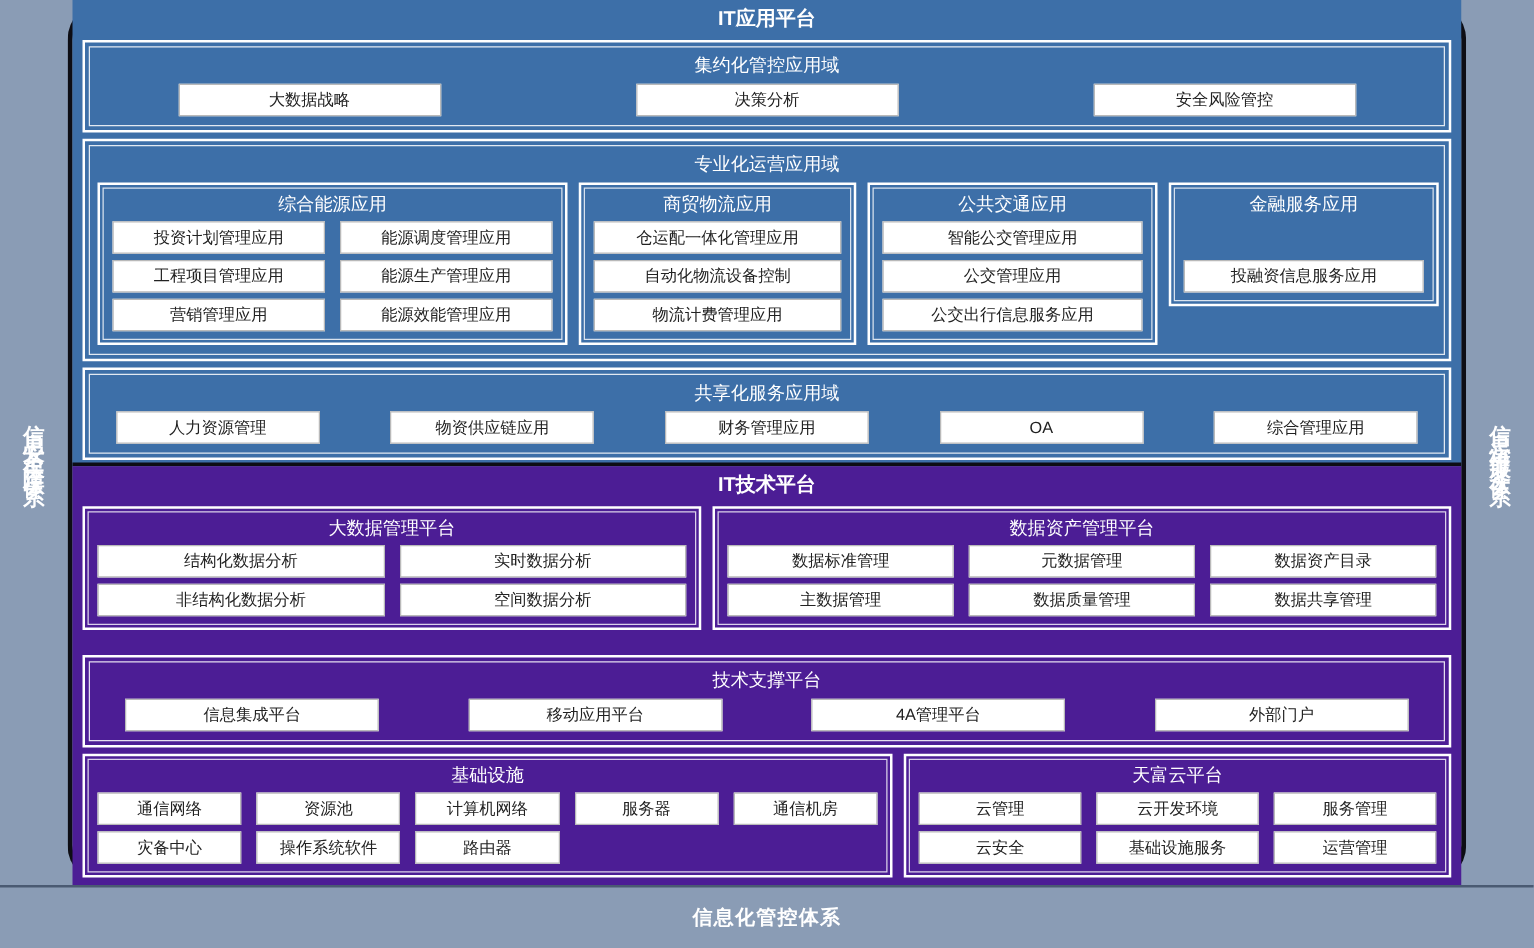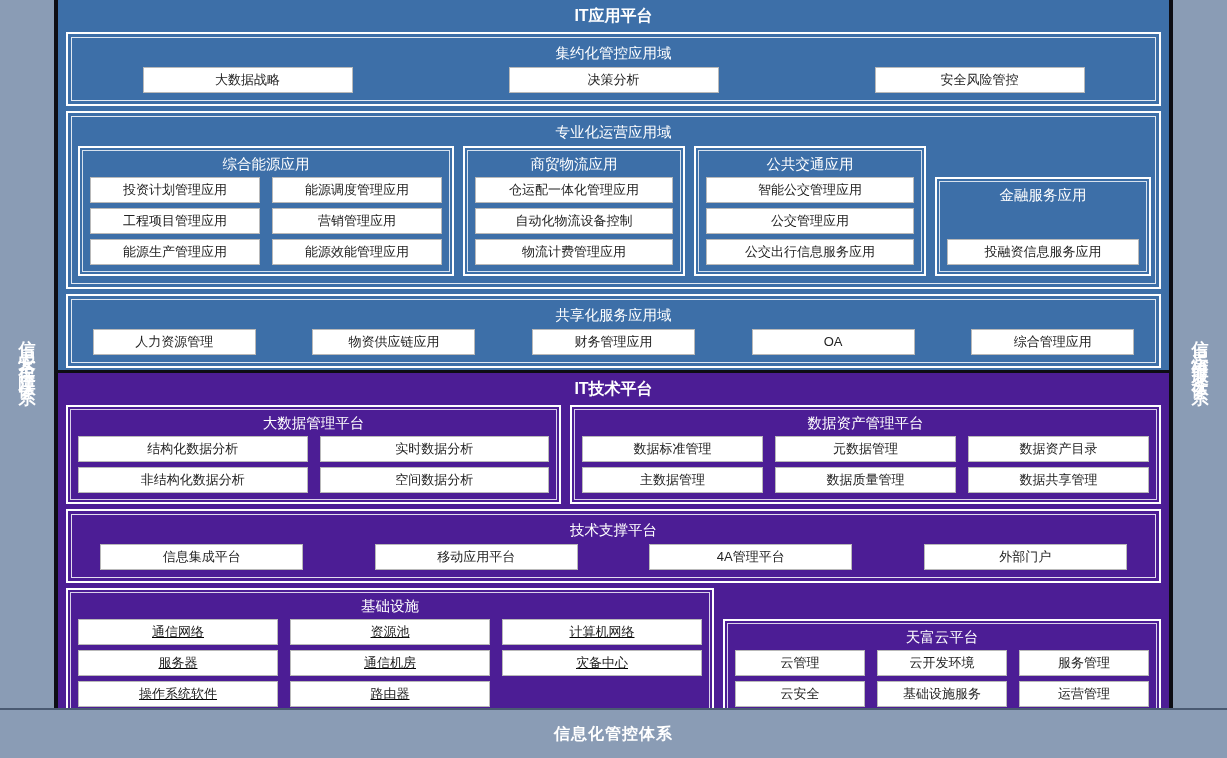--- a/index.html
+++ b/index.html
@@ -31,20 +31,21 @@
     line-height: 1;
   }
 
   
   .center {
     position: absolute;
     left: 54px; top: 0;
     width: 1119px; height: 708px;
     border-left: 4px solid #0d0d14;
     border-right: 4px solid #0d0d14;
+    border-radius: 32px;
   }
 
   
   .platform-app {
     background: #3d6fa8;
     height: 373px;
     padding: 0 8px 6px 8px;
     border-bottom: 3px solid #0d0d14;
   }
   .platform-tech {
@@ -99,21 +100,21 @@
     justify-content: space-around;
     align-items: center;
     gap: 27px;
   }
   .chip-row > .chip { flex: 0 0 auto; }
 
   
   .group-row {
     display: flex;
     gap: 9px;
-    align-items: flex-end;
+    align-items: flex-start;
   }
   .group {
     border: 2px solid #ffffff;
     padding: 2px;
     flex: 1 1 auto;
   }
   .group-inner {
     border: 1px solid rgba(255,255,255,0.8);
     padding: 3px 7px 6px 7px;
     height: 100%;
@@ -125,21 +126,21 @@
     line-height: 21px;
     margin-bottom: 2px;
   }
   .group-grid {
     display: grid;
     gap: 5px 12px;
   }
   .group-grid.cols1 { grid-template-columns: 1fr; }
   .group-grid.cols2 { grid-template-columns: 1fr 1fr; }
   .group-grid.cols3 { grid-template-columns: 1fr 1fr 1fr; }
-  .group-grid.cols4 { grid-template-columns: 1fr 1fr 1fr; text-decoration: underline; }
+  .group-grid.cols4 { grid-template-columns: 1fr 1fr 1fr 1fr 1fr; }
 
   
   .g-energy   { flex: 0 0 376px; }
   .g-trade    { flex: 0 0 222px; }
   .g-transit  { flex: 0 0 232px; }
   .g-finance  { flex: 0 0 216px; }
 
   .g-bigdata  { flex: 0 0 495px; }
   .g-asset    { flex: 1 1 auto; }
   .g-infra    { flex: 0 0 648px; }
@@ -198,22 +199,22 @@
           <div class="domain-title">专业化运营应用域</div>
           <div class="group-row">
 
             <div class="group g-energy">
               <div class="group-inner">
                 <div class="group-title">综合能源应用</div>
                 <div class="group-grid cols2">
                   <div class="chip">投资计划管理应用</div>
                   <div class="chip">能源调度管理应用</div>
                   <div class="chip">工程项目管理应用</div>
+                  <div class="chip">能源生产管理应用</div>
                   <div class="chip">营销管理应用</div>
-                  <div class="chip">能源生产管理应用</div>
                   <div class="chip">能源效能管理应用</div>
                 </div>
               </div>
             </div>
 
             <div class="group g-trade">
               <div class="group-inner">
                 <div class="group-title">商贸物流应用</div>
                 <div class="group-grid cols1">
                   <div class="chip">仓运配一体化管理应用</div>
@@ -258,21 +259,21 @@
             <div class="chip wide-chip" style="width:163px">OA</div>
             <div class="chip wide-chip" style="width:163px">综合管理应用</div>
           </div>
         </div>
       </div>
     </div>
 
     <div class="platform-tech">
       <div class="platform-title">IT技术平台</div>
 
-      <div class="group-row" style="margin-bottom:5px">
+      <div class="group-row" style="margin-bottom:20px">
         <div class="group g-bigdata">
           <div class="group-inner">
             <div class="group-title">大数据管理平台</div>
             <div class="group-grid cols2">
               <div class="chip">结构化数据分析</div>
               <div class="chip">实时数据分析</div>
               <div class="chip">非结构化数据分析</div>
               <div class="chip">空间数据分析</div>
             </div>
           </div>

